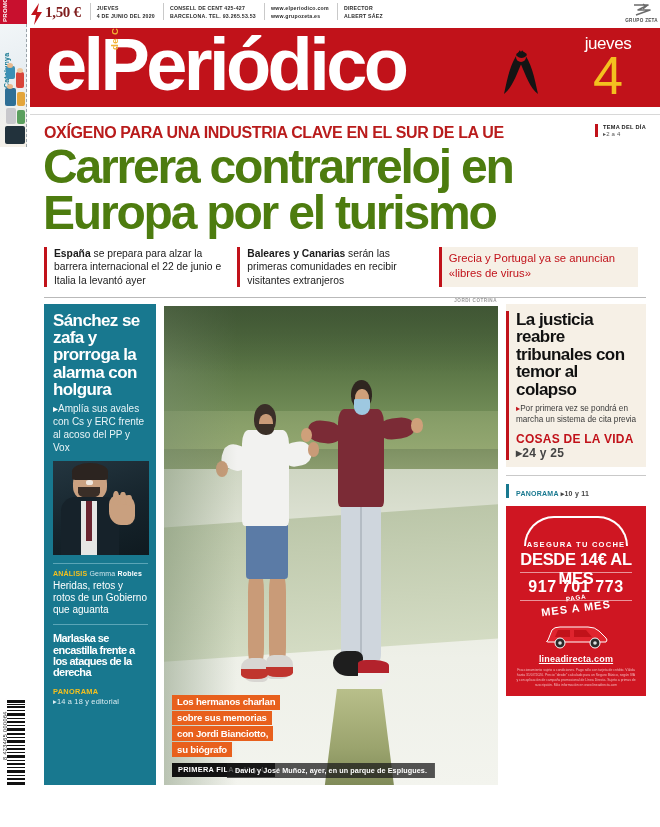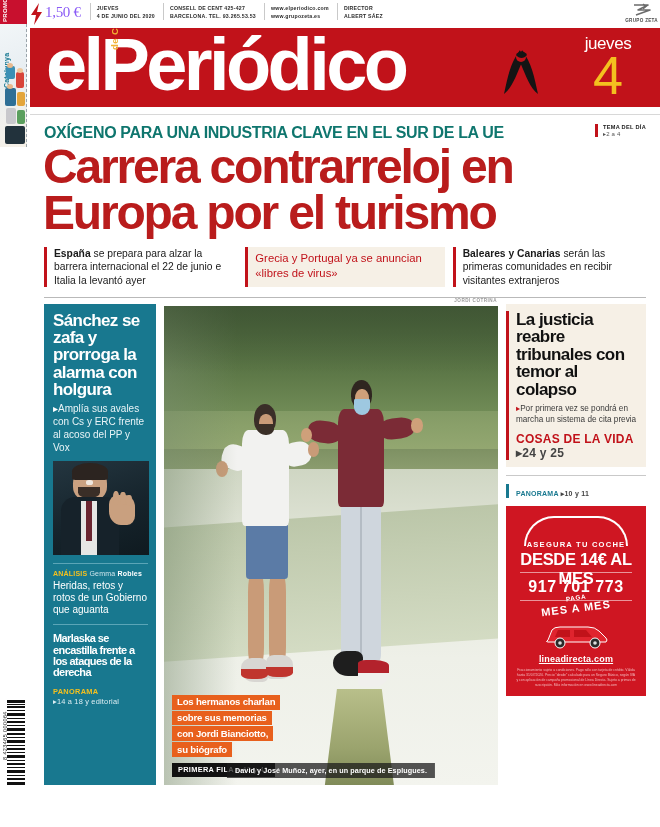--- a/index.html
+++ b/index.html
@@ -47,21 +47,21 @@
   
   .page { position:absolute; left:30px; top:0; width:630px; height:827px; }
 
   
   .infobar {
     position:relative; height:28px; display:flex; align-items:flex-start;
     padding-top:3px; border-bottom:0;
   }
   .bolt { width:13px; height:22px; position:relative; margin-right:2px; flex:0 0 auto; }
   .bolt svg { display:block; }
-  .price { font-size:15px; color:#8b5cf6; font-weight:400; margin:1px 9px 16px 0;
+  .price { font-size:15px; color:#7f1d1d; font-weight:700; margin:1px 9px 16px 0;
            letter-spacing:-.3px; font-family:"Liberation Serif", serif; }
   .ib-col { border-left:1px solid #c9c9c9; padding:1px 0 0 6px; margin-right:8px; }
   .ib-col:first-of-type { border-left:none; padding-left:0; }
   .ib-col div { font-size:5.2px; color:#2a2a2a; line-height:1.55; letter-spacing:.25px;
                 font-weight:bold; white-space:nowrap; }
   .zeta { margin-left:auto; text-align:center; padding-right:2px; }
   .zeta .zmark { width:22px; height:14px; margin:0 auto; }
   .zeta .zlabel { font-size:4.6px; color:#4a4a4a; letter-spacing:.3px; margin-top:1px; font-weight:bold;}
 
   
@@ -88,33 +88,33 @@
                 margin-top:-3px; font-family:"Liberation Sans", sans-serif;}
 
   .mh-rule { height:3px; background:#fff; }
 
   
   .kicker-wrap {
     display:flex; align-items:flex-start; padding:9px 14px 0 14px; gap:8px;
     border-top:1px solid #d8d8d8; margin-top:4px;
   }
   .kicker {
-    font-size:16px; font-weight:bold; color:#0f766e; letter-spacing:-.35px;
+    font-size:16px; font-weight:bold; color:#b91c1c; letter-spacing:-.35px;
     flex:1 1 auto; white-space:nowrap;
   }
   .tema {
     border-left:3px solid #c1121a; padding-left:5px; flex:0 0 auto; margin-top:0px;
   }
   .tema .t1 { font-size:5.6px; font-weight:bold; color:#1a1a1a; letter-spacing:.3px; }
   .tema .t2 { font-size:6px; color:#555; letter-spacing:.2px; }
 
   
   .headline {
     padding:2px 12px 0 13px;
-    font-size:48px; line-height:.95; font-weight:bold; color:#b91c1c;
+    font-size:48px; line-height:.95; font-weight:bold; color:#4d7c0f;
     letter-spacing:-2.2px;
   }
   .headline div { white-space:nowrap; }
 
   
   .subheads {
     display:flex; gap:0; padding:12px 14px 10px 14px; align-items:stretch;
   }
   .sh { flex:1 1 0; padding-left:7px; border-left:3px solid #c1121a; }
   .sh p { font-size:10.3px; line-height:1.28; color:#1a1a1a; }
@@ -399,25 +399,25 @@
 
   <div class="headline">
     <div>Carrera contrarreloj en</div>
     <div>Europa por el turismo</div>
   </div>
 
   <div class="subheads">
     <div class="sh">
       <p><b>España</b><span> se prepara para alzar la barrera internacional el 22 de junio e Italia la levantó ayer</span></p>
     </div>
+    <div class="sh">
+      <p><b>Baleares y Canarias</b><span> serán las primeras comunidades en recibir visitantes extranjeros</span></p>
+    </div>
     <div class="sh red">
       <p>Grecia y Portugal ya se anuncian «libres de virus»</p>
-    </div>
-    <div class="sh">
-      <p><b>Baleares y Canarias</b><span> serán las primeras comunidades en recibir visitantes extranjeros</span></p>
     </div>
   </div>
 
   <div class="hr-thick"></div>
 
   <div class="lower">
 
     <div class="col-left">
       <div class="cl-pad">
         <div class="cl-h">Sánchez se zafa y prorroga la alarma con holgura</div>

